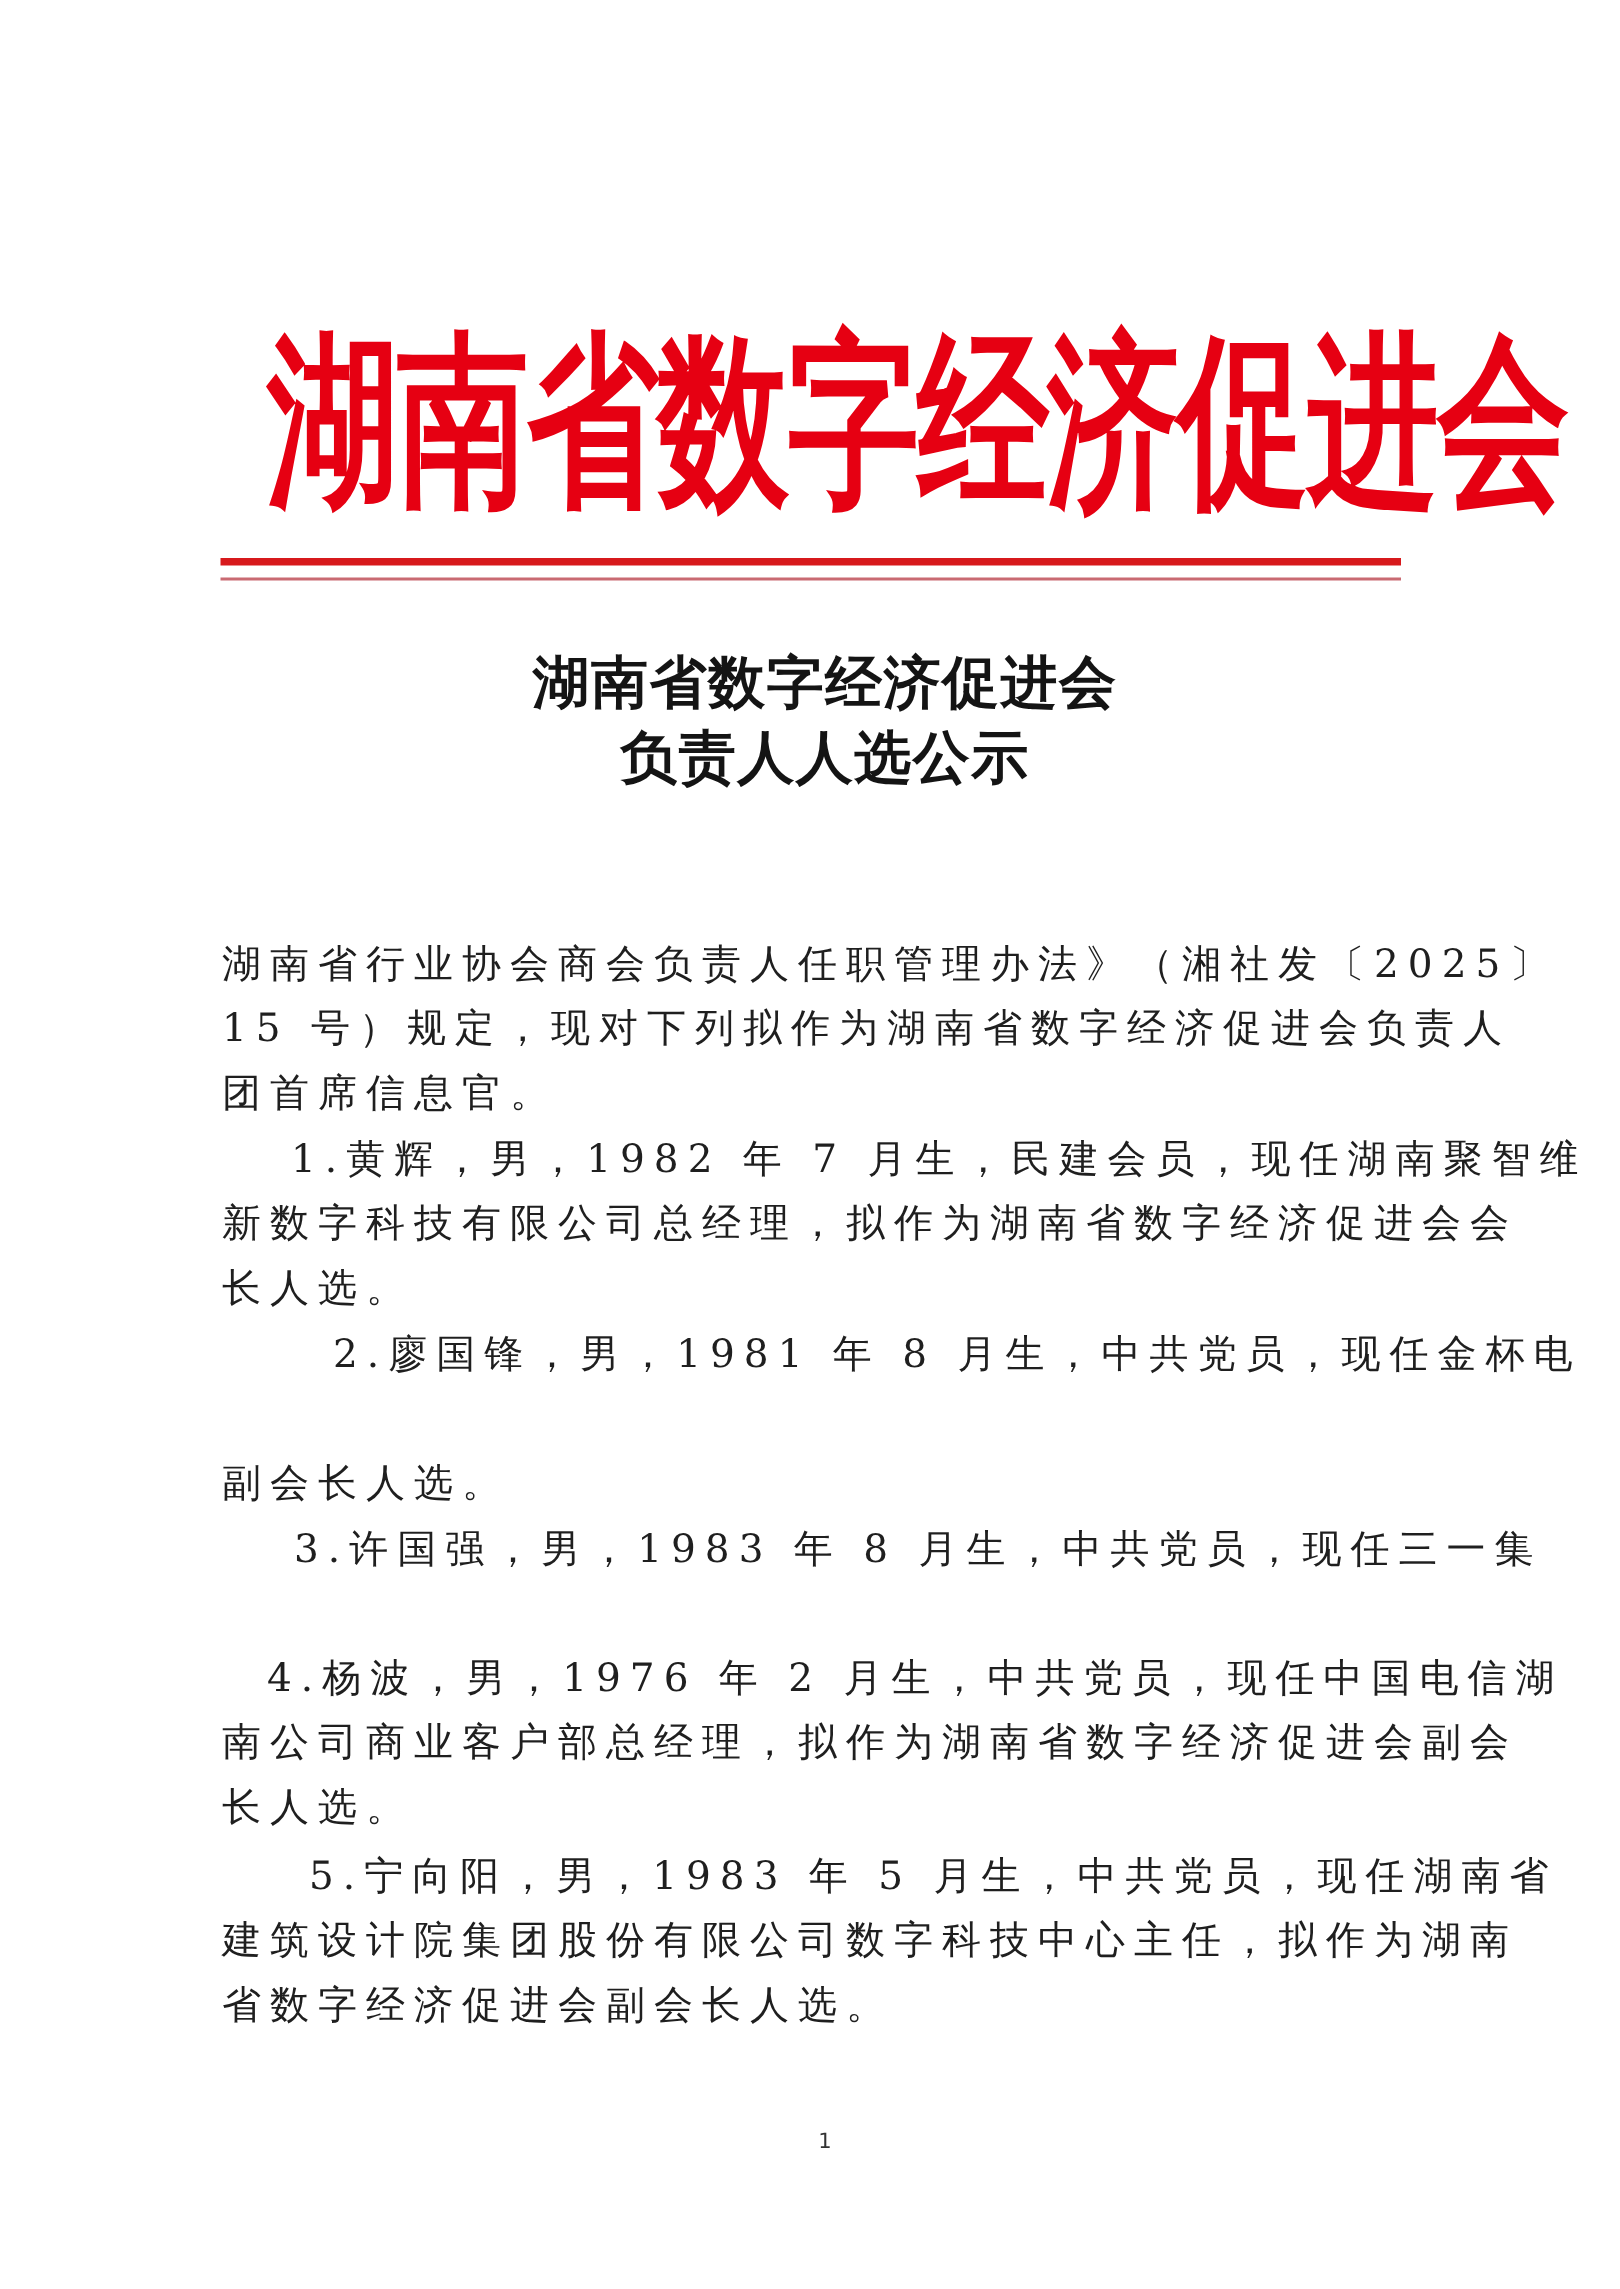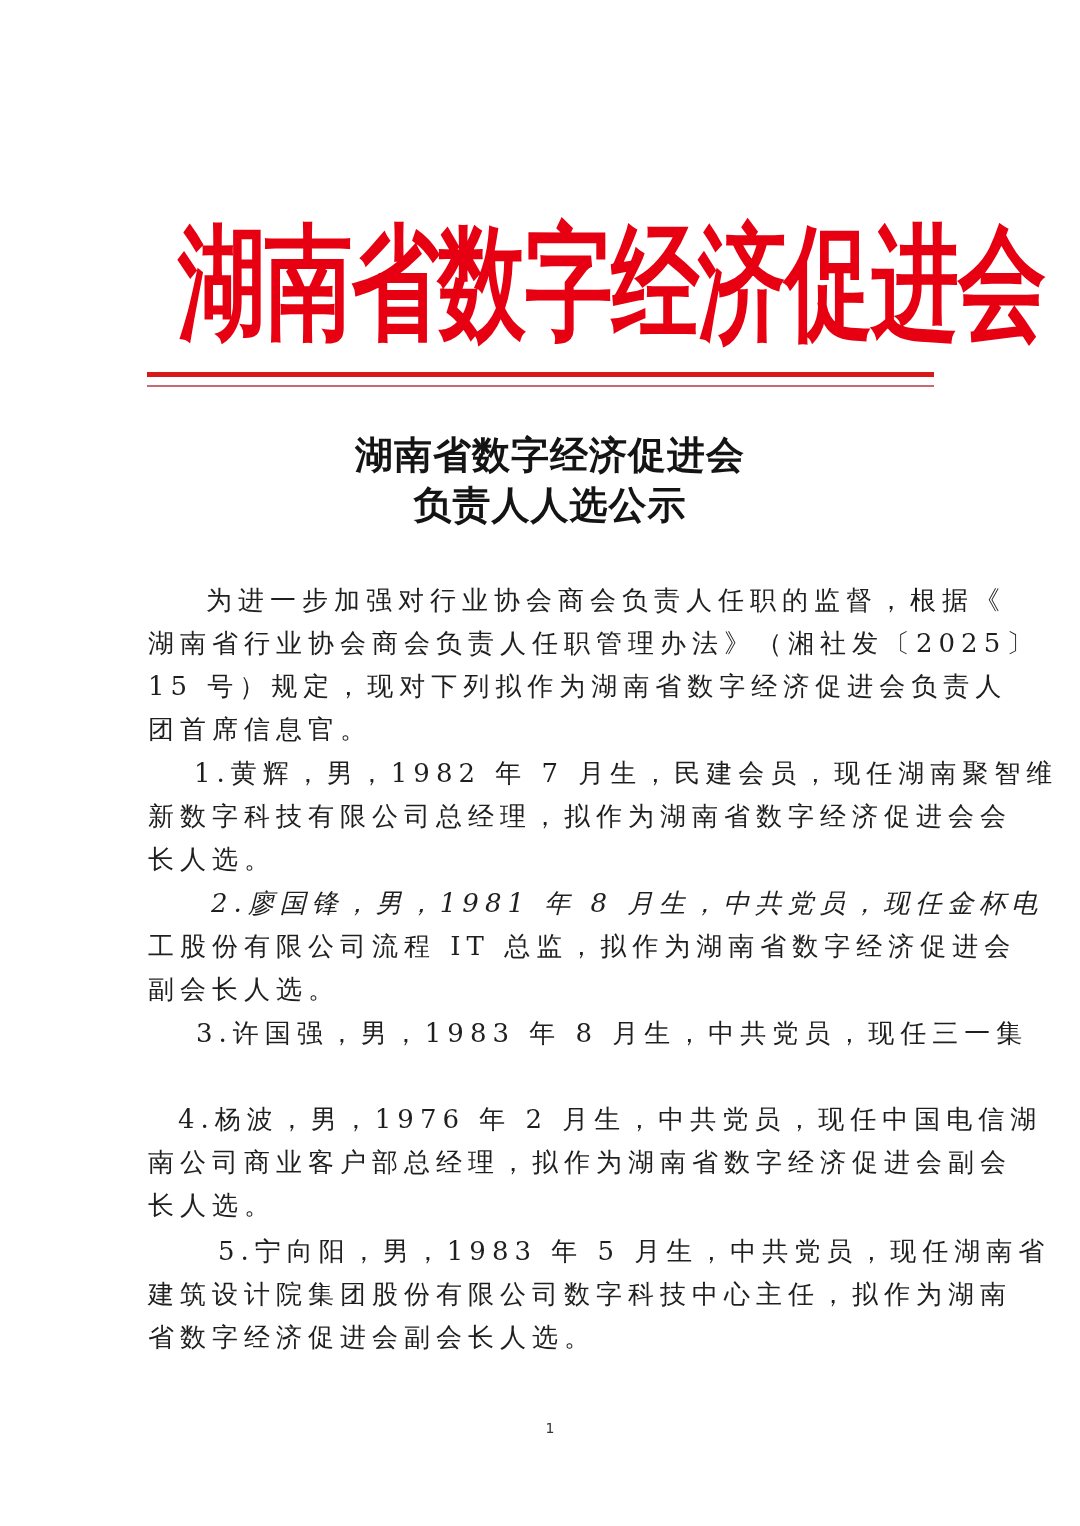--- a/index.html
+++ b/index.html
@@ -20,37 +20,35 @@
 <div class="page">
 
   <div class="masthead-text">湖南省数字经济促进会</div>
 
   <div class="rule-thick"></div>
   <div class="rule-thin"></div>
 
   <div class="title l1">湖南省数字经济促进会</div>
   <div class="title l2">负责人人选公示</div>
 
-  <div class="line" style="top:582px; left:206px;">为进一步加强对行业协会商会负责人任职的监督，根据《</div>
   <div class="line" style="top:625px;">湖南省行业协会商会负责人任职管理办法》（湘社发〔2025〕</div>
   <div class="line" style="top:668px;">15 号）规定，现对下列拟作为湖南省数字经济促进会负责人</div>
   <div class="line" style="top:711px;">团首席信息官。</div>
 
   <div class="line" style="top:755px; left:194px;">1.黄辉，男，1982 年 7 月生，民建会员，现任湖南聚智维</div>
   <div class="line" style="top:798px;">新数字科技有限公司总经理，拟作为湖南省数字经济促进会会</div>
   <div class="line" style="top:841px;">长人选。</div>
 
-  <div class="line" style="top:885px; left:211px;font-style:italic;">2.廖国锋，男，1981 年 8 月生，中共党员，现任金杯电</div>
-  <div class="line" style="top:928px;">工股份有限公司流程 IT 总监，拟作为湖南省数字经济促进会</div>
+  <div class="line" style="top:885px; left:222px;">2.廖国锋，男，1981 年 8 月生，中共党员，现任金杯电</div>
   <div class="line" style="top:971px;">副会长人选。</div>
 
   <div class="line" style="top:1015px; left:196px;">3.许国强，男，1983 年 8 月生，中共党员，现任三一集</div>
 
   <div class="line" style="top:1101px; left:178px;">4.杨波，男，1976 年 2 月生，中共党员，现任中国电信湖</div>
   <div class="line" style="top:1144px;text-align:right;">南公司商业客户部总经理，拟作为湖南省数字经济促进会副会</div>
   <div class="line" style="top:1187px;">长人选。</div>
 
-  <div class="line" style="top:1233px; left:206px;margin-left:12px;">5.宁向阳，男，1983 年 5 月生，中共党员，现任湖南省</div>
+  <div class="line" style="top:1233px; left:206px;">5.宁向阳，男，1983 年 5 月生，中共党员，现任湖南省</div>
   <div class="line" style="top:1276px;">建筑设计院集团股份有限公司数字科技中心主任，拟作为湖南</div>
   <div class="line" style="top:1319px;">省数字经济促进会副会长人选。</div>
 
   <div class="page-number">1</div>
 </div>
 
 </body></html>

